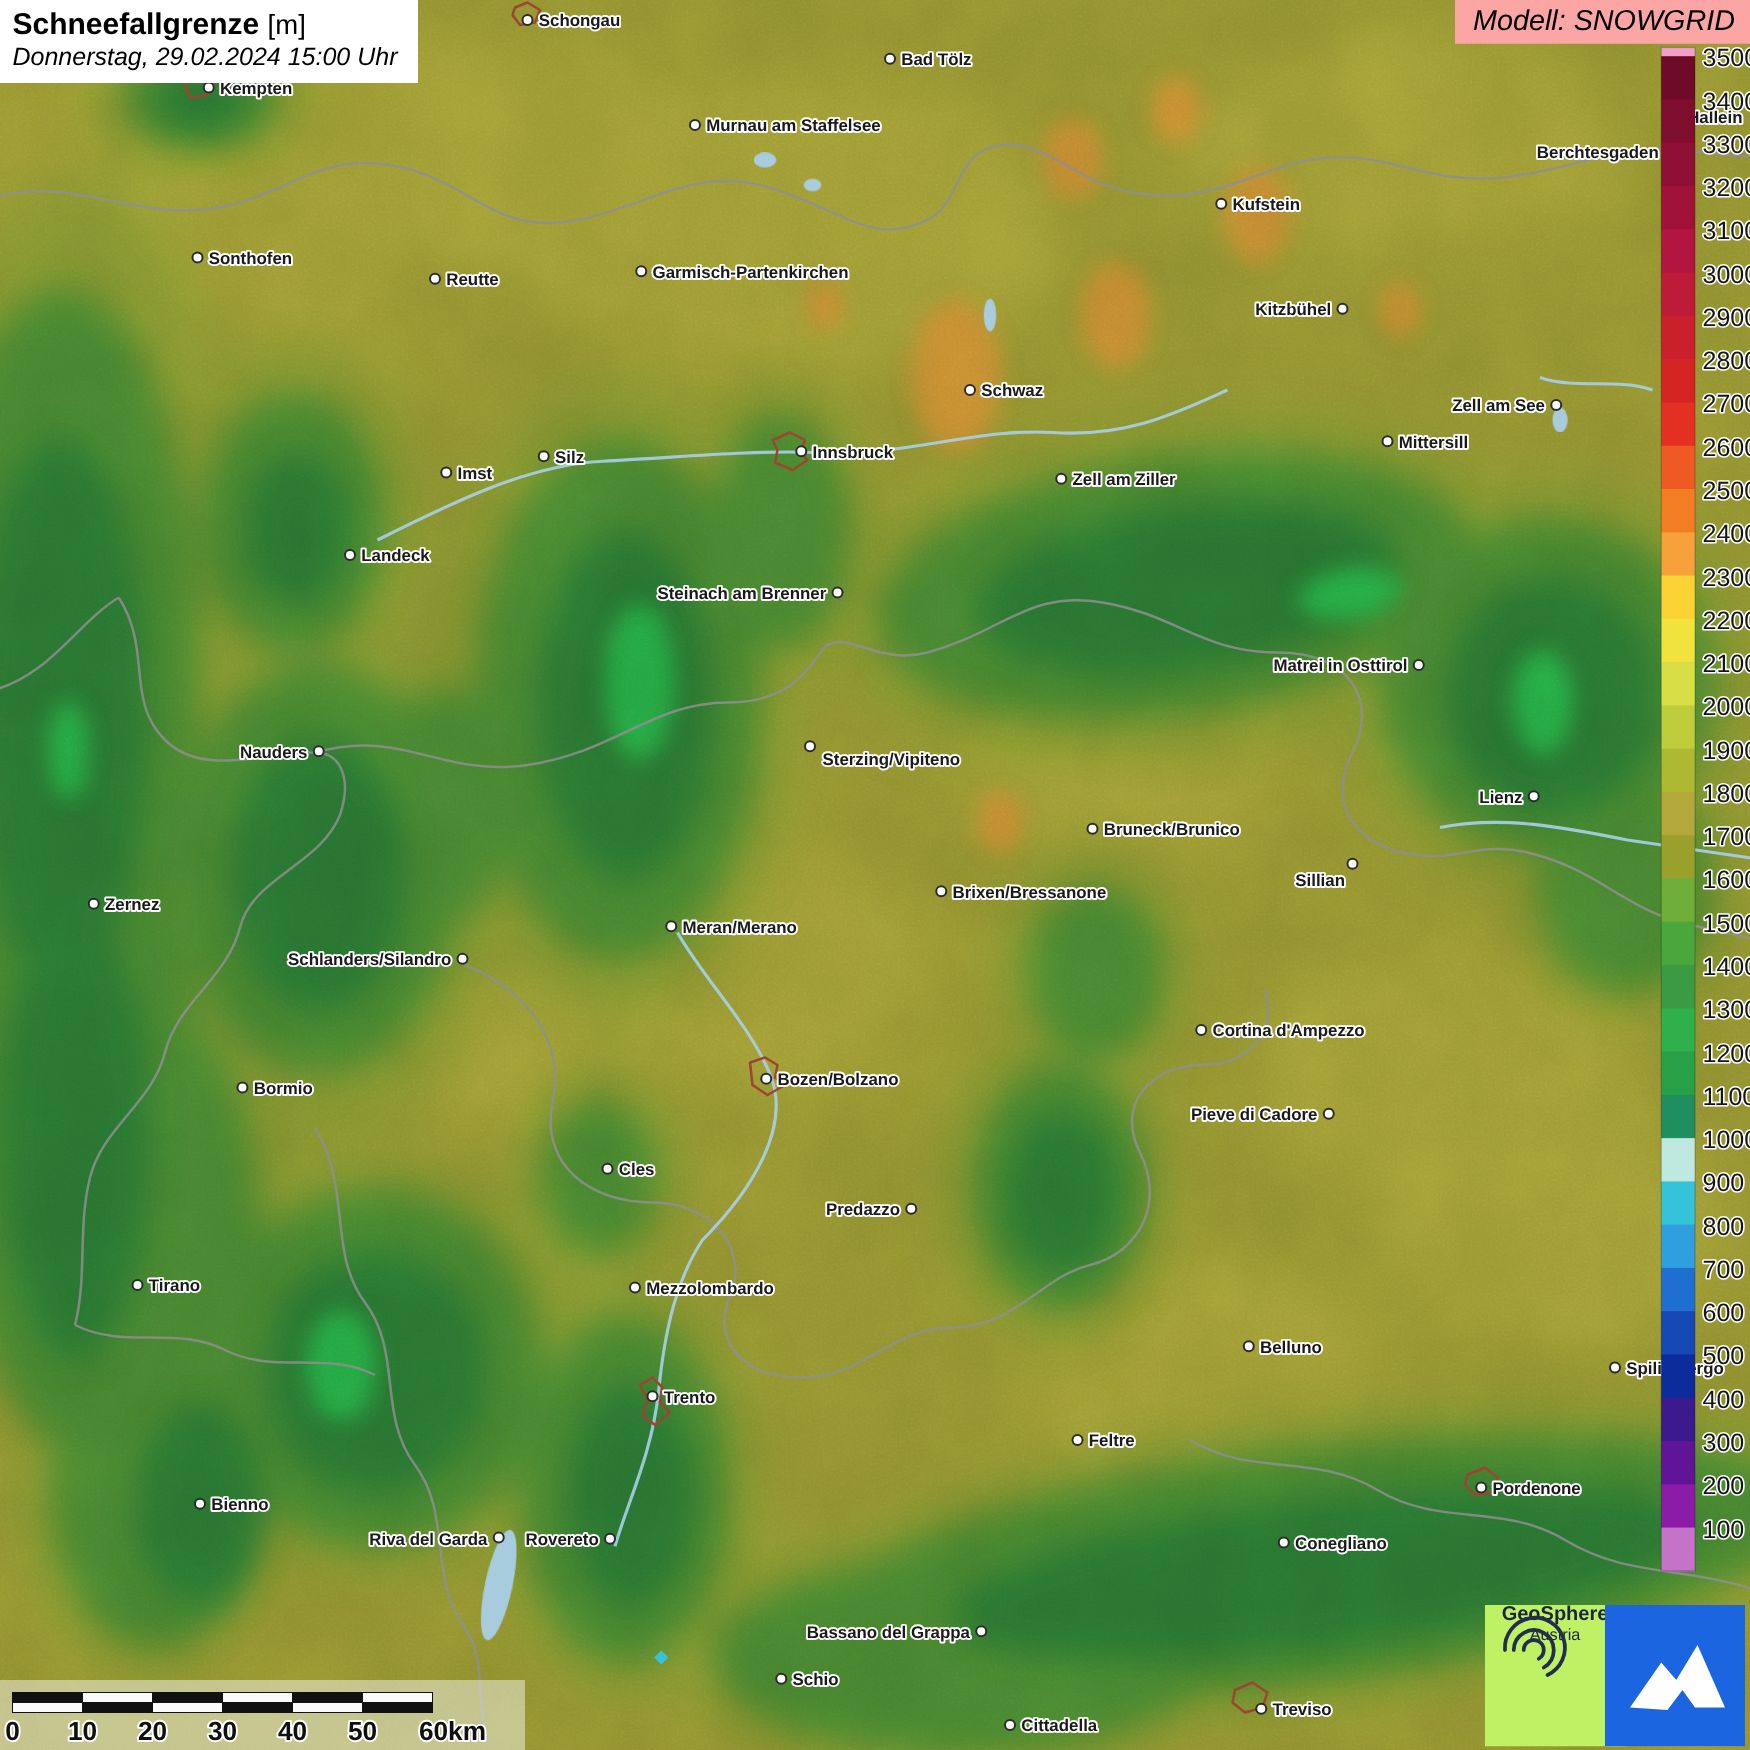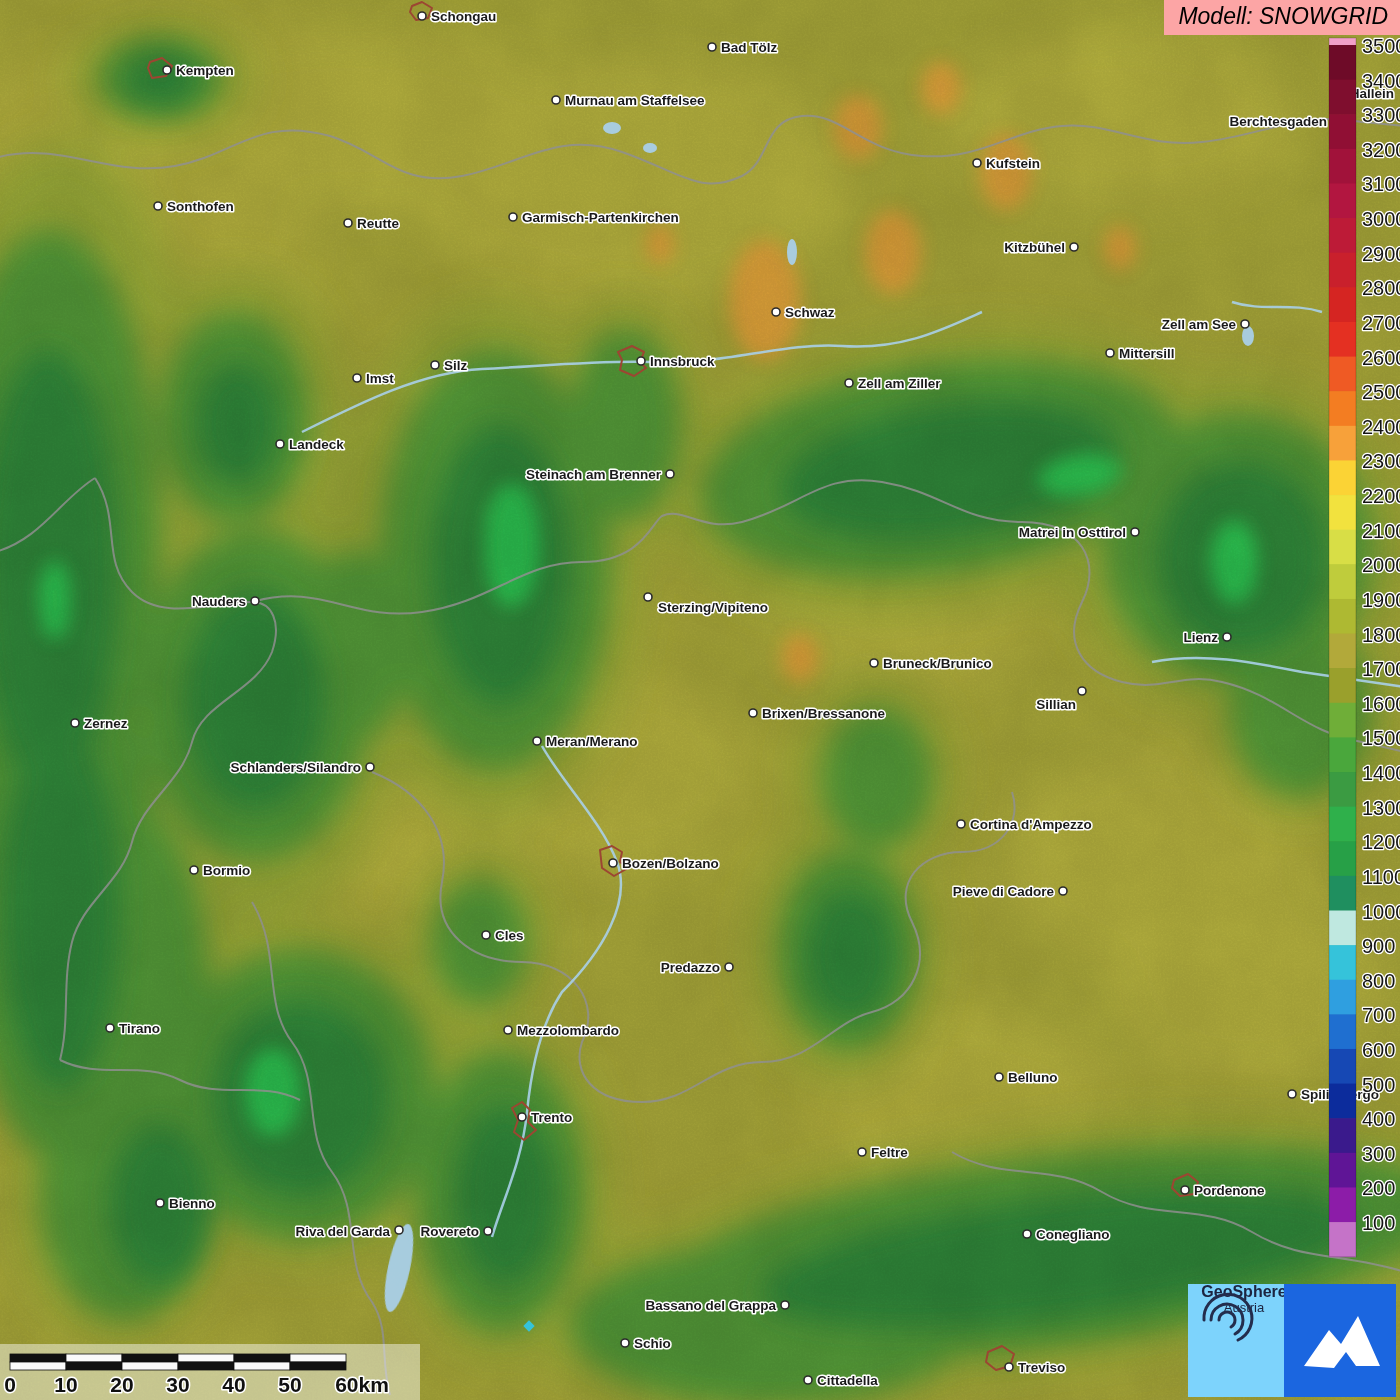--- a/index.html
+++ b/index.html
@@ -15,21 +15,21 @@
   .sb-label{font-size:21px;font-weight:700;fill:#101010;paint-order:stroke;
             stroke:#ffffff;stroke-width:3px;stroke-linejoin:round;}
   .title-box{position:absolute;left:0;top:0;background:#ffffff;color:#000;
              padding:6px 16px 8px 10px;z-index:5;}
   .title-line1{font-size:24px;font-weight:700;line-height:1.15;}
   .title-line1 .unit{font-weight:400;font-size:22px;}
   .title-line2{font-size:20px;font-style:italic;line-height:1.2;}
   .model-box{position:absolute;right:0;top:0;background:#fca5a5;color:#000;
              padding:3px 12px 5px 14px;font-size:23px;font-style:italic;z-index:5;}
   .logo-geo{position:absolute;left:1188px;top:1284px;width:112px;height:113px;
-            background:#7dd3fc;z-index:5;display:flex;flex-direction:column;
+            background:#bef264;z-index:5;display:flex;flex-direction:column;
             align-items:center;justify-content:flex-start;}
   .logo-geo .geo-name{font-size:16px;font-weight:700;color:#1c2440;line-height:1.05;}
   .logo-geo .geo-sub{font-size:13px;color:#1c2440;line-height:1.1;}
   .logo-blue{position:absolute;left:1284px;top:1284px;width:112px;height:113px;z-index:5;}
 </style>
 </head>
 <body>
 
 <div class="stage">
 
@@ -378,20 +378,27 @@
         <text x="10" y="1392" class="sb-label" text-anchor="middle">0</text>
         <text x="66" y="1392" class="sb-label" text-anchor="middle">10</text>
         <text x="122" y="1392" class="sb-label" text-anchor="middle">20</text>
         <text x="178" y="1392" class="sb-label" text-anchor="middle">30</text>
         <text x="234" y="1392" class="sb-label" text-anchor="middle">40</text>
         <text x="290" y="1392" class="sb-label" text-anchor="middle">50</text>
         <text x="362" y="1392" class="sb-label" text-anchor="middle">60km</text>
       </g>
   </svg>
 
+  <div class="title-box">
+    <div class="title-line1">
+      <span>Schneefallgrenze</span>
+      <span class="unit">[m]</span>
+    </div>
+    <div class="title-line2">Donnerstag, 29.02.2024 15:00 Uhr</div>
+  </div>
 
   <div class="model-box">Modell: SNOWGRID</div>
 
   <div class="logo-geo">
     <svg width="70" height="62" viewBox="0 0 70 62">
       <g stroke="#232d4d" fill="none" stroke-width="3" stroke-linecap="round">
         <path d="M 16 36 a 24 24 0 1 1 34 20"></path>
         <path d="M 23 36 a 16 16 0 1 1 24 14"></path>
         <path d="M 31 36 a 8 8 0 1 1 12 7"></path>
       </g>

